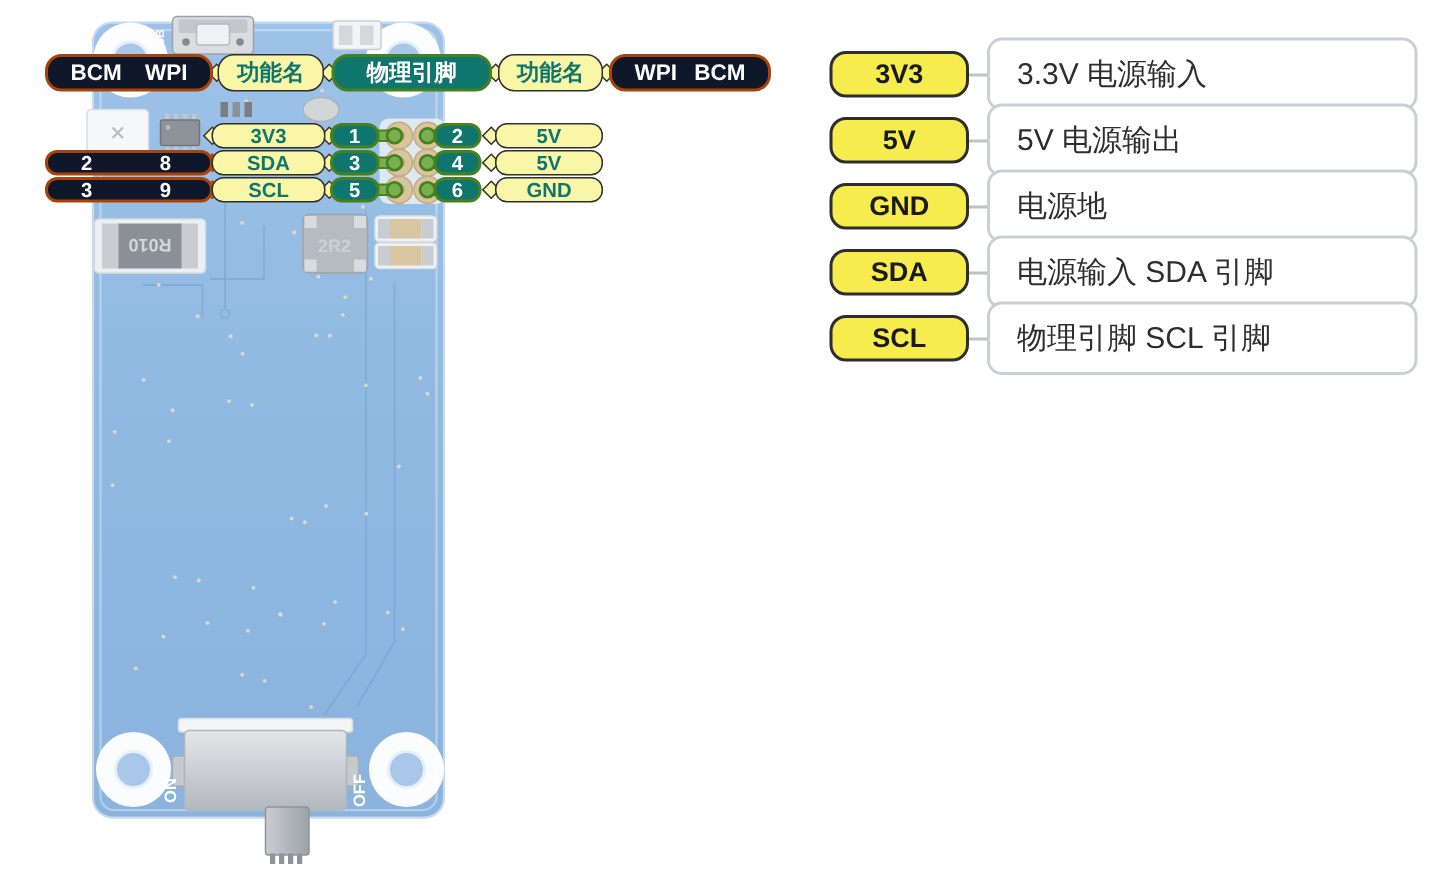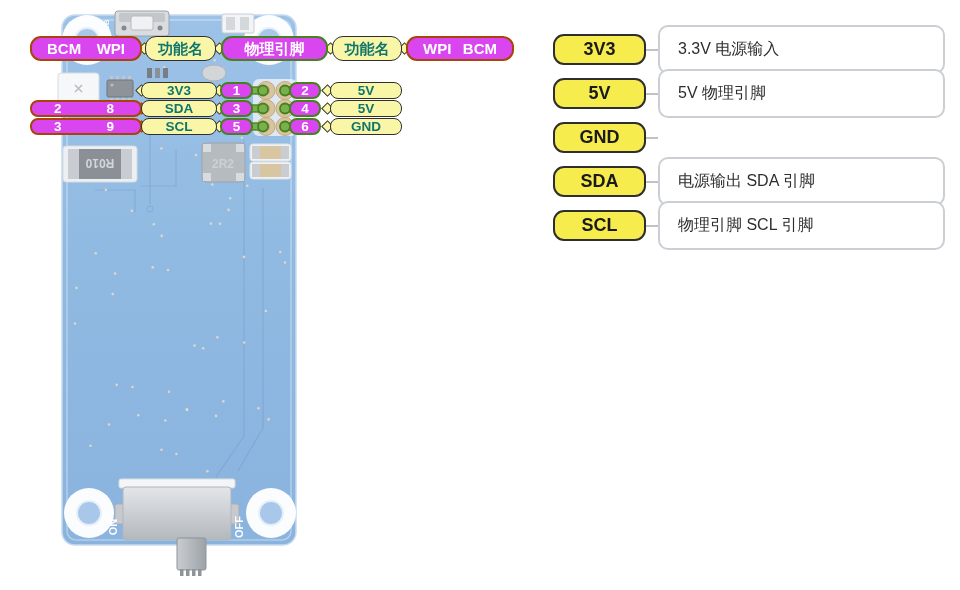--- a/index.html
+++ b/index.html
@@ -7,22 +7,22 @@
     position:relative;width:960px;height:590px;background:#ffffff;overflow:hidden;
     font-family:"Liberation Sans","DejaVu Sans",sans-serif;
   }
   .stage svg{position:absolute;left:0;top:0;}
 
   
   .badge{
     position:absolute;box-sizing:border-box;display:flex;align-items:center;justify-content:center;
     font-weight:bold;line-height:1;z-index:2;white-space:nowrap;
   }
-  .b-orange{background:#d946ef;border:2px solid #A84409;color:#ffffff;}
-  .b-green {background:#d946ef;border:2px solid #46801F;color:#ffffff;}
+  .b-orange{background:#0f172a;border:2px solid #A84409;color:#ffffff;}
+  .b-green {background:#0f766e;border:2px solid #46801F;color:#ffffff;}
   .b-yellow{background:#FAF6A8;border:1.5px solid #2F2F2F;color:#0f766e;}
 
   .hdr{top:36px;height:25px;font-size:15px;border-radius:11px;}
   .hb1{left:30px;width:112px;}
   .hb2{left:145px;width:71px;}
   .hb3{left:221px;width:107px;}
   .hb4{left:332px;width:70px;}
   .hb5{left:406px;width:108px;}
   .split{justify-content:space-between;padding:0 15px;}
 
@@ -43,21 +43,21 @@
   .l-row{display:flex;align-items:center;height:31px;margin-bottom:13px;}
   .l-badge{
     box-sizing:border-box;width:93px;height:31px;background:#F7EC4D;border:2px solid #2E2E2E;
     border-radius:11px;display:flex;align-items:center;justify-content:center;
     font-size:18px;font-weight:bold;color:#1a1a1a;flex:none;
   }
   .l-conn{width:12px;height:2px;background:#C2C2C2;flex:none;}
   .l-box{
     box-sizing:border-box;width:287px;height:49px;background:#ffffff;border:2px solid #CBCFD3;
     border-radius:10px;display:flex;align-items:center;padding-left:18px;
-    font-size:16px;color:#2e2e2e;flex:none;
+    font-size:20px;color:#2e2e2e;flex:none;
   }
 </style>
 </head>
 <body>
 
 <div class="stage">
 
   <svg width="960" height="590" viewBox="0 0 960 590">
     <defs>
       <linearGradient id="pcbGrad" x1="0" y1="0" x2="0" y2="1">
@@ -336,30 +336,31 @@
 
   <div class="legend">
     <div class="l-row">
       <div class="l-badge">3V3</div>
       <div class="l-conn"></div>
       <div class="l-box">3.3V 电源输入</div>
     </div>
     <div class="l-row">
       <div class="l-badge">5V</div>
       <div class="l-conn"></div>
-      <div class="l-box">5V 物理引脚</div>
+      <div class="l-box">5V 电源输出</div>
     </div>
     <div class="l-row">
       <div class="l-badge">GND</div>
       <div class="l-conn"></div>
+      <div class="l-box">电源地</div>
     </div>
     <div class="l-row">
       <div class="l-badge">SDA</div>
       <div class="l-conn"></div>
-      <div class="l-box">电源输出 SDA 引脚</div>
+      <div class="l-box">电源输入 SDA 引脚</div>
     </div>
     <div class="l-row">
       <div class="l-badge">SCL</div>
       <div class="l-conn"></div>
       <div class="l-box">物理引脚 SCL 引脚</div>
     </div>
   </div>
 
 </div>
 

